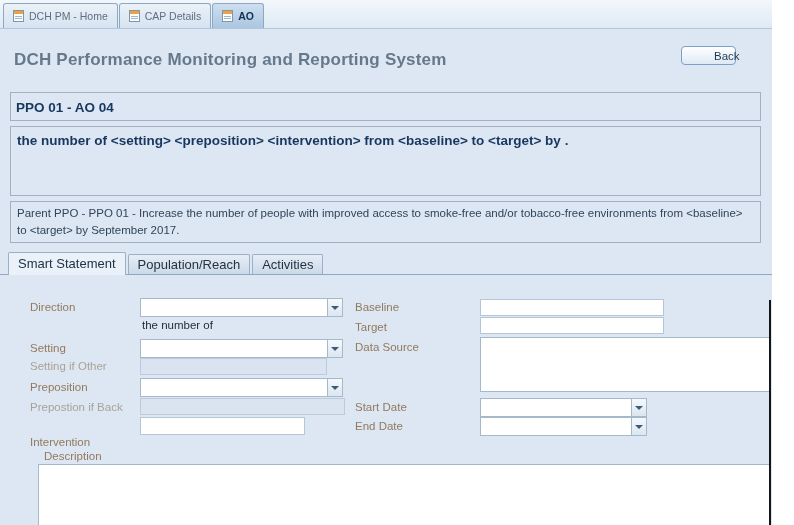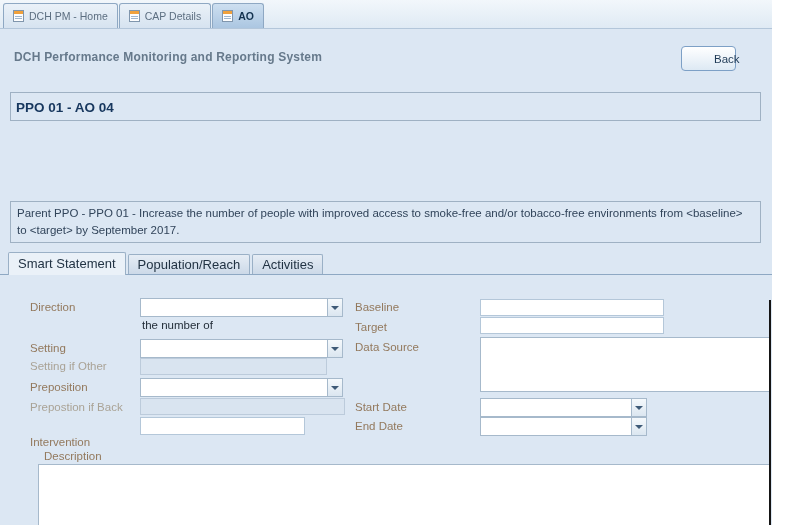--- a/index.html
+++ b/index.html
@@ -33,24 +33,24 @@
   .doc-icon{
     width:11px;height:12px;background:#fdfdfd;border:1px solid #8096ad;
     box-sizing:border-box;position:relative;flex:0 0 auto;
   }
   .doc-icon::before{content:"";position:absolute;left:0;top:0;right:0;height:3px;background:#f0a13c;}
   .doc-icon::after{content:"";position:absolute;left:1px;top:5px;right:1px;height:1px;background:#9fb6cf;box-shadow:0 2px 0 #9fb6cf;}
 
   
   .page-title{
     position:absolute;left:14px;top:50px;
-    font-size:12px;font-weight:bold;color:#66798b;letter-spacing:.2px;
+    font-size:17px;font-weight:bold;color:#66798b;letter-spacing:.2px;
   }
   .back-btn{
-    position:absolute;left:681px;top:46px;width:55px;height:25px;
+    position:absolute;left:681px;top:46px;width:55px;height:19px;
     border:1px solid #7da0c6;border-radius:4px;
     background:linear-gradient(#ffffff,#dde9f4);
     font:11.5px "Liberation Sans",sans-serif;color:#1f3a56;cursor:default;padding-left:32px;
   }
 
   
   .box{position:absolute;left:10px;width:751px;border:1px solid #9fb1c3;box-sizing:border-box;}
   .id-box{top:92px;height:29px;line-height:27px;padding-left:5px;}
   .id-text{font-size:13.5px;font-weight:bold;color:#17375e;}
   .stmt-box{top:126px;height:70px;padding:4px 6px;}
@@ -119,20 +119,23 @@
       <span>AO</span>
     </div>
   </div>
 
   <div class="page-title">DCH Performance Monitoring and Reporting System</div>
   <button class="back-btn">Back</button>
 
   <div class="box id-box">
     <span class="id-text">PPO 01 - AO 04</span>
   </div>
+  <div class="box stmt-box">
+    <span class="stmt-text">the number of &lt;setting&gt; &lt;preposition&gt; &lt;intervention&gt; from &lt;baseline&gt; to &lt;target&gt; by .</span>
+  </div>
   <div class="box parent-box">
     <span>Parent PPO - PPO 01 - Increase the number of people with improved access to smoke-free and/or tobacco-free environments from &lt;baseline&gt; to &lt;target&gt; by September 2017.</span>
   </div>
 
   <div class="subtabs">
     <div class="subtab active">Smart Statement</div>
     <div class="subtab">Population/Reach</div>
     <div class="subtab">Activities</div>
   </div>
 

